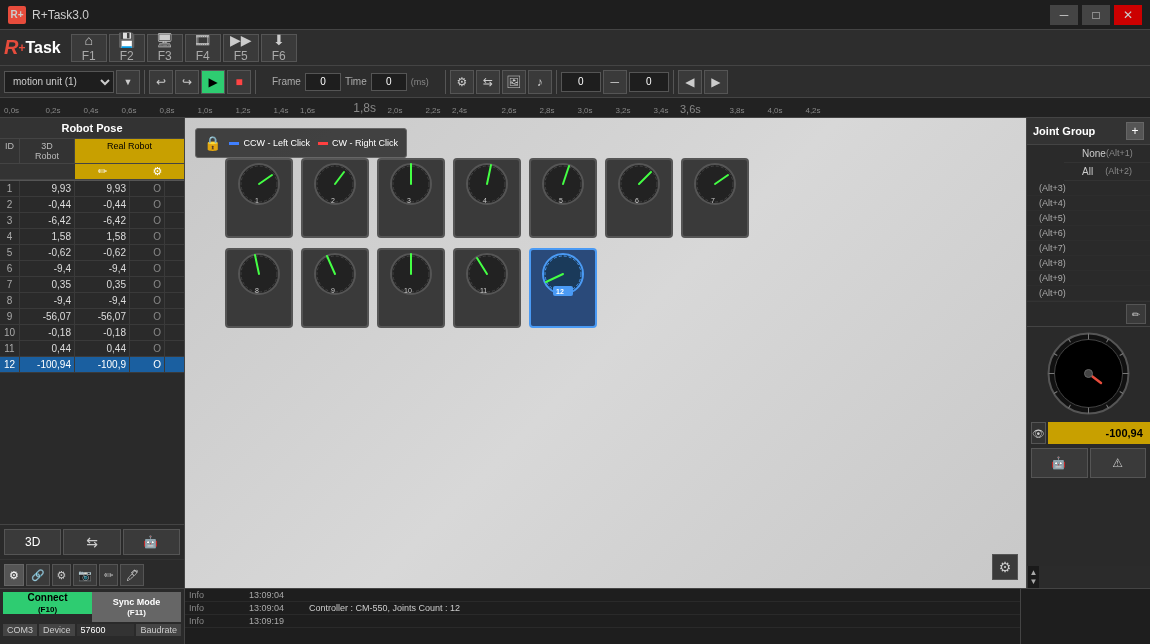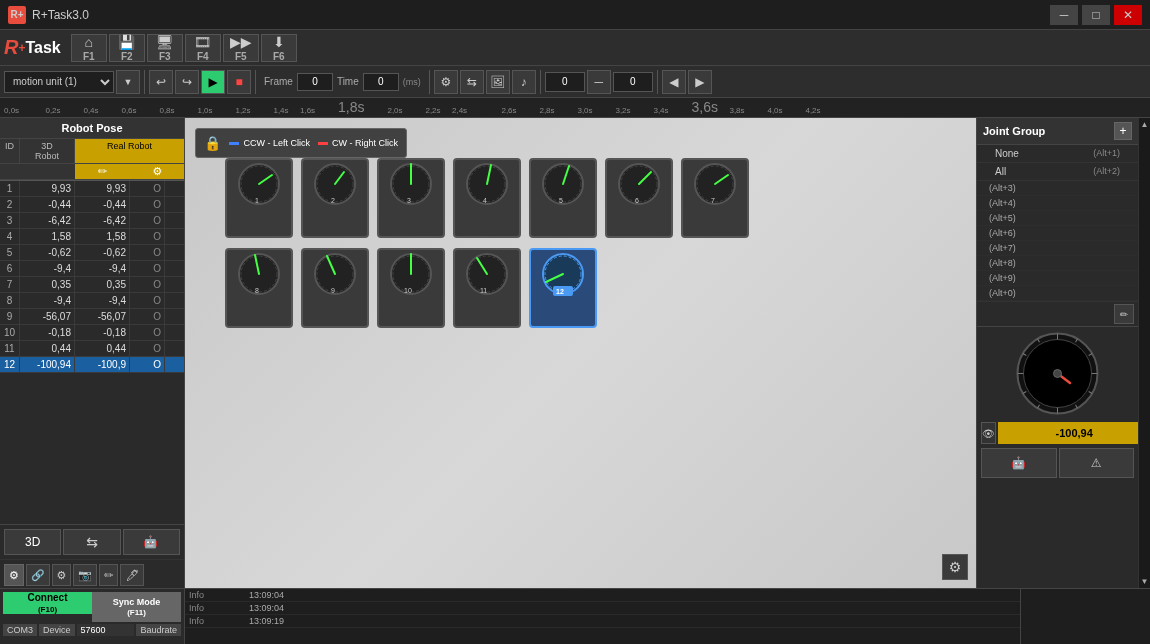--- a/index.html
+++ b/index.html
@@ -14,29 +14,29 @@
     .titlebar-btn.close { background: #c00; }
 
     
     .toolbar1 { height: 36px; background: #2d2d2d; display: flex; align-items: center; padding: 0 4px; border-bottom: 1px solid #444; gap: 2px; }
     .logo-area { display: flex; align-items: center; margin-right: 8px; }
     .logo-r { color: #e74c3c; font-size: 20px; font-weight: bold; font-style: italic; }
     .logo-plus { color: #e74c3c; font-size: 12px; font-weight: bold; }
     .logo-task { color: #fff; font-size: 16px; font-weight: bold; }
     .tb1-btn { height: 28px; min-width: 36px; background: #3a3a3a; border: 1px solid #555; color: #ccc; display: flex; align-items: center; justify-content: center; cursor: pointer; font-size: 10px; padding: 0 4px; flex-direction: column; gap: 1px; }
     .tb1-btn .btn-icon { font-size: 14px; }
-    .tb1-btn .btn-label { font-size: 10px; color: #aaa; font-weight: bold; }
+    .tb1-btn .btn-label { font-size: 12px; color: #aaa; }
     .tb1-sep { width: 1px; height: 24px; background: #555; margin: 0 2px; }
 
     
     .toolbar2 { height: 32px; background: #2d2d2d; display: flex; align-items: center; padding: 0 4px; border-bottom: 1px solid #444; gap: 2px; }
     .dropdown-select { height: 22px; background: #1e1e1e; border: 1px solid #555; color: #ccc; padding: 0 4px; font-size: 10px; width: 110px; }
     .tb2-btn { height: 24px; min-width: 24px; background: #3a3a3a; border: 1px solid #555; color: #ccc; display: flex; align-items: center; justify-content: center; cursor: pointer; font-size: 12px; padding: 0 3px; }
     .tb2-btn.play { background: #2ecc71; color: #000; }
-    .frame-time-group { display: flex; align-items: center; gap: 4px; margin: 0 4px; }
+    .frame-time-group { display: flex; align-items: center; gap: 4px; margin: 0 12px; }
     .ft-label { font-size: 10px; color: #aaa; }
     .ft-input { width: 36px; height: 18px; background: #1e1e1e; border: 1px solid #555; color: #fff; text-align: center; font-size: 10px; }
     .ft-unit { font-size: 9px; color: #888; }
     .speed-input { width: 40px; height: 20px; background: #1e1e1e; border: 1px solid #555; color: #fff; text-align: center; font-size: 10px; }
 
     
     .timeline-ruler { height: 20px; background: #222; border-bottom: 1px solid #444; display: flex; align-items: flex-end; padding: 0 0 2px 0; overflow: hidden; position: relative; }
 
     
     .main-area { display: flex; height: calc(644px - 30px - 36px - 32px - 20px - 30px - 26px); }
@@ -57,21 +57,21 @@
     .center-canvas { flex: 1; background: #d0d0d0; position: relative; overflow: hidden; }
     .canvas-bg { width: 100%; height: 100%; background: linear-gradient(135deg, #c8c8c8 0%, #d8d8d8 50%, #c8c8c8 100%); position: relative; }
     .legend-box { position: absolute; top: 10px; left: 10px; background: rgba(40,40,40,0.85); border: 1px solid #666; padding: 6px 8px; border-radius: 3px; display: flex; align-items: center; gap: 8px; }
     .legend-lock { color: #ccc; font-size: 14px; }
     .legend-item { display: flex; align-items: center; gap: 4px; font-size: 9px; }
     .legend-dot { width: 10px; height: 3px; }
     .legend-dot.blue { background: #4080ff; }
     .legend-dot.red { background: #ff4040; }
     .servo-unit { width: 68px; height: 80px; background: #3a3a3a; border: 2px solid #555; border-radius: 4px; display: flex; flex-direction: column; align-items: center; position: relative; cursor: pointer; }
     .servo-unit.selected { border-color: #4a9af4; background: #2a4a7a; }
-    .rp-item { padding: 3px 18px; font-size: 10px; color: #ccc; border-bottom: 1px solid #333; display: flex; justify-content: space-between; cursor: pointer; }
+    .rp-item { padding: 3px 18px; font-size: 10px; color: #ccc; border-bottom: 1px solid #333; display: flex; justify-content: space-between; cursor: pointer; margin-left: 37px; }
     .rp-item .shortcut { color: #888; font-size: 9px; }
     .rp-sub-item { padding: 2px 6px 2px 12px; font-size: 9px; color: #aaa; border-bottom: 1px solid #2d2d2d; cursor: pointer; }
     .rp-ctrl-btn { flex: 1; height: 22px; background: #3a3a3a; border: 1px solid #555; color: #ccc; font-size: 9px; cursor: pointer; text-align: center; line-height: 22px; }
     .rp-ctrl-btn.active-max { background: #c8a000; color: #000; }
     .rp-ctrl-btn.active-ctr { background: #555; }
     .rp-ctrl-btn.active-min { background: #555; }
     .rp-eye-btn { width: 20px; height: 22px; background: #333; border: 1px solid #555; color: #ccc; font-size: 10px; cursor: pointer; display: flex; align-items: center; justify-content: center; }
     .rp-val-input { flex: 1; height: 22px; background: #c8a000; border: none; color: #000; text-align: center; font-size: 11px; font-weight: bold; }
     .rp-act-btn { flex: 1; height: 30px; background: #3a3a3a; border: 1px solid #555; color: #ccc; font-size: 16px; cursor: pointer; display: flex; align-items: center; justify-content: center; }
 
@@ -88,21 +88,21 @@
     .sb-log-time { color: #aaa; }
     .sb-log-msg { color: #ccc; }
     .sb-log-msg.success { color: #2ecc71; }
     .sb-right { width: 130px; border-left: 1px solid #444; }
 
     
     .gauge-svg { width: 48px; height: 48px; }
     .rp-sb-btn { font-size: 8px; color: #aaa; cursor: pointer; }
 
     
-    .full-right { display: flex; width: 174px; flex-direction: row; border-left: 1px solid #444; }
+    .full-right { display: flex; width: 124px; flex-direction: column; border-left: 1px solid #444; }
     .jg-panel { flex: 1; background: #2a2a2a; display: flex; flex-direction: column; overflow: hidden; }
     .jg-scrollbar { width: 12px; background: #1a1a1a; display: flex; flex-direction: column; align-items: center; justify-content: space-between; padding: 2px 0; border-left: 1px solid #333; }
   </style>
 </head>
 <body>
 
 <div class="titlebar">
   <div class="titlebar-left">
     <div class="titlebar-icon">R+</div>
     <span>R+Task3.0</span>
@@ -182,30 +182,30 @@
   <div style="display:flex; width:100%; padding: 0 4px; align-items:flex-end; gap:0;">
     <span style="font-size:8px; color:#888; width:30px; text-align:left;">0,0s</span>
     <span style="font-size:8px; color:#888; width:38px; text-align:center;">0,2s</span>
     <span style="font-size:8px; color:#888; width:38px; text-align:center;">0,4s</span>
     <span style="font-size:8px; color:#888; width:38px; text-align:center;">0,6s</span>
     <span style="font-size:8px; color:#888; width:38px; text-align:center;">0,8s</span>
     <span style="font-size:8px; color:#888; width:38px; text-align:center;">1,0s</span>
     <span style="font-size:8px; color:#888; width:38px; text-align:center;">1,2s</span>
     <span style="font-size:8px; color:#888; width:38px; text-align:center;">1,4s</span>
     <span style="font-size:8px; color:#888; width:38px; ">1,6s</span>
-    <span style="font-size:14px; color:#888; width:38px; text-align:left;">1,8s</span>
+    <span style="font-size:12px; color:#888; width:38px; text-align:right;">1,8s</span>
     <span style="font-size:8px; color:#888; width:38px; text-align:center;">2,0s</span>
     <span style="font-size:8px; color:#888; width:38px; text-align:center;">2,2s</span>
     <span style="font-size:8px; color:#888; width:38px; ">2,4s</span>
     <span style="font-size:8px; color:#888; width:38px; text-align:center;">2,6s</span>
     <span style="font-size:8px; color:#888; width:38px; text-align:center;">2,8s</span>
     <span style="font-size:8px; color:#888; width:38px; text-align:center;">3,0s</span>
     <span style="font-size:8px; color:#888; width:38px; text-align:center;">3,2s</span>
     <span style="font-size:8px; color:#888; width:38px; text-align:center;">3,4s</span>
-    <span style="font-size:14px; color:#888; width:38px; text-align:right;">3,6s</span>
+    <span style="font-size:11px; color:#888; width:38px; text-align:left;">3,6s</span>
     <span style="font-size:8px; color:#888; width:38px; text-align:center;">3,8s</span>
     <span style="font-size:8px; color:#888; width:38px; text-align:center;">4,0s</span>
     <span style="font-size:8px; color:#888; width:38px; text-align:center;">4,2s</span>
   </div>
 </div>
 
 <div class="main-area">
 
   <div class="left-panel">
     <div class="panel-title">Robot Pose</div>
@@ -548,20 +548,21 @@
   </div>
 
   <div class="sb-log-area">
     <div class="sb-log-row">
       <span class="sb-log-type">Info</span>
       <span class="sb-log-time">13:09:04</span>
     </div>
     <div class="sb-log-row">
       <span class="sb-log-type">Info</span>
       <span class="sb-log-time">13:09:04</span>
+      <span class="sb-log-msg">Controller : CM-550, Joints Count : 12</span>
     </div>
     <div class="sb-log-row">
       <span class="sb-log-type">Info</span>
       <span class="sb-log-time">13:09:19</span>
     </div>
   </div>
 
   <div class="sb-right"></div>
 </div>
 

